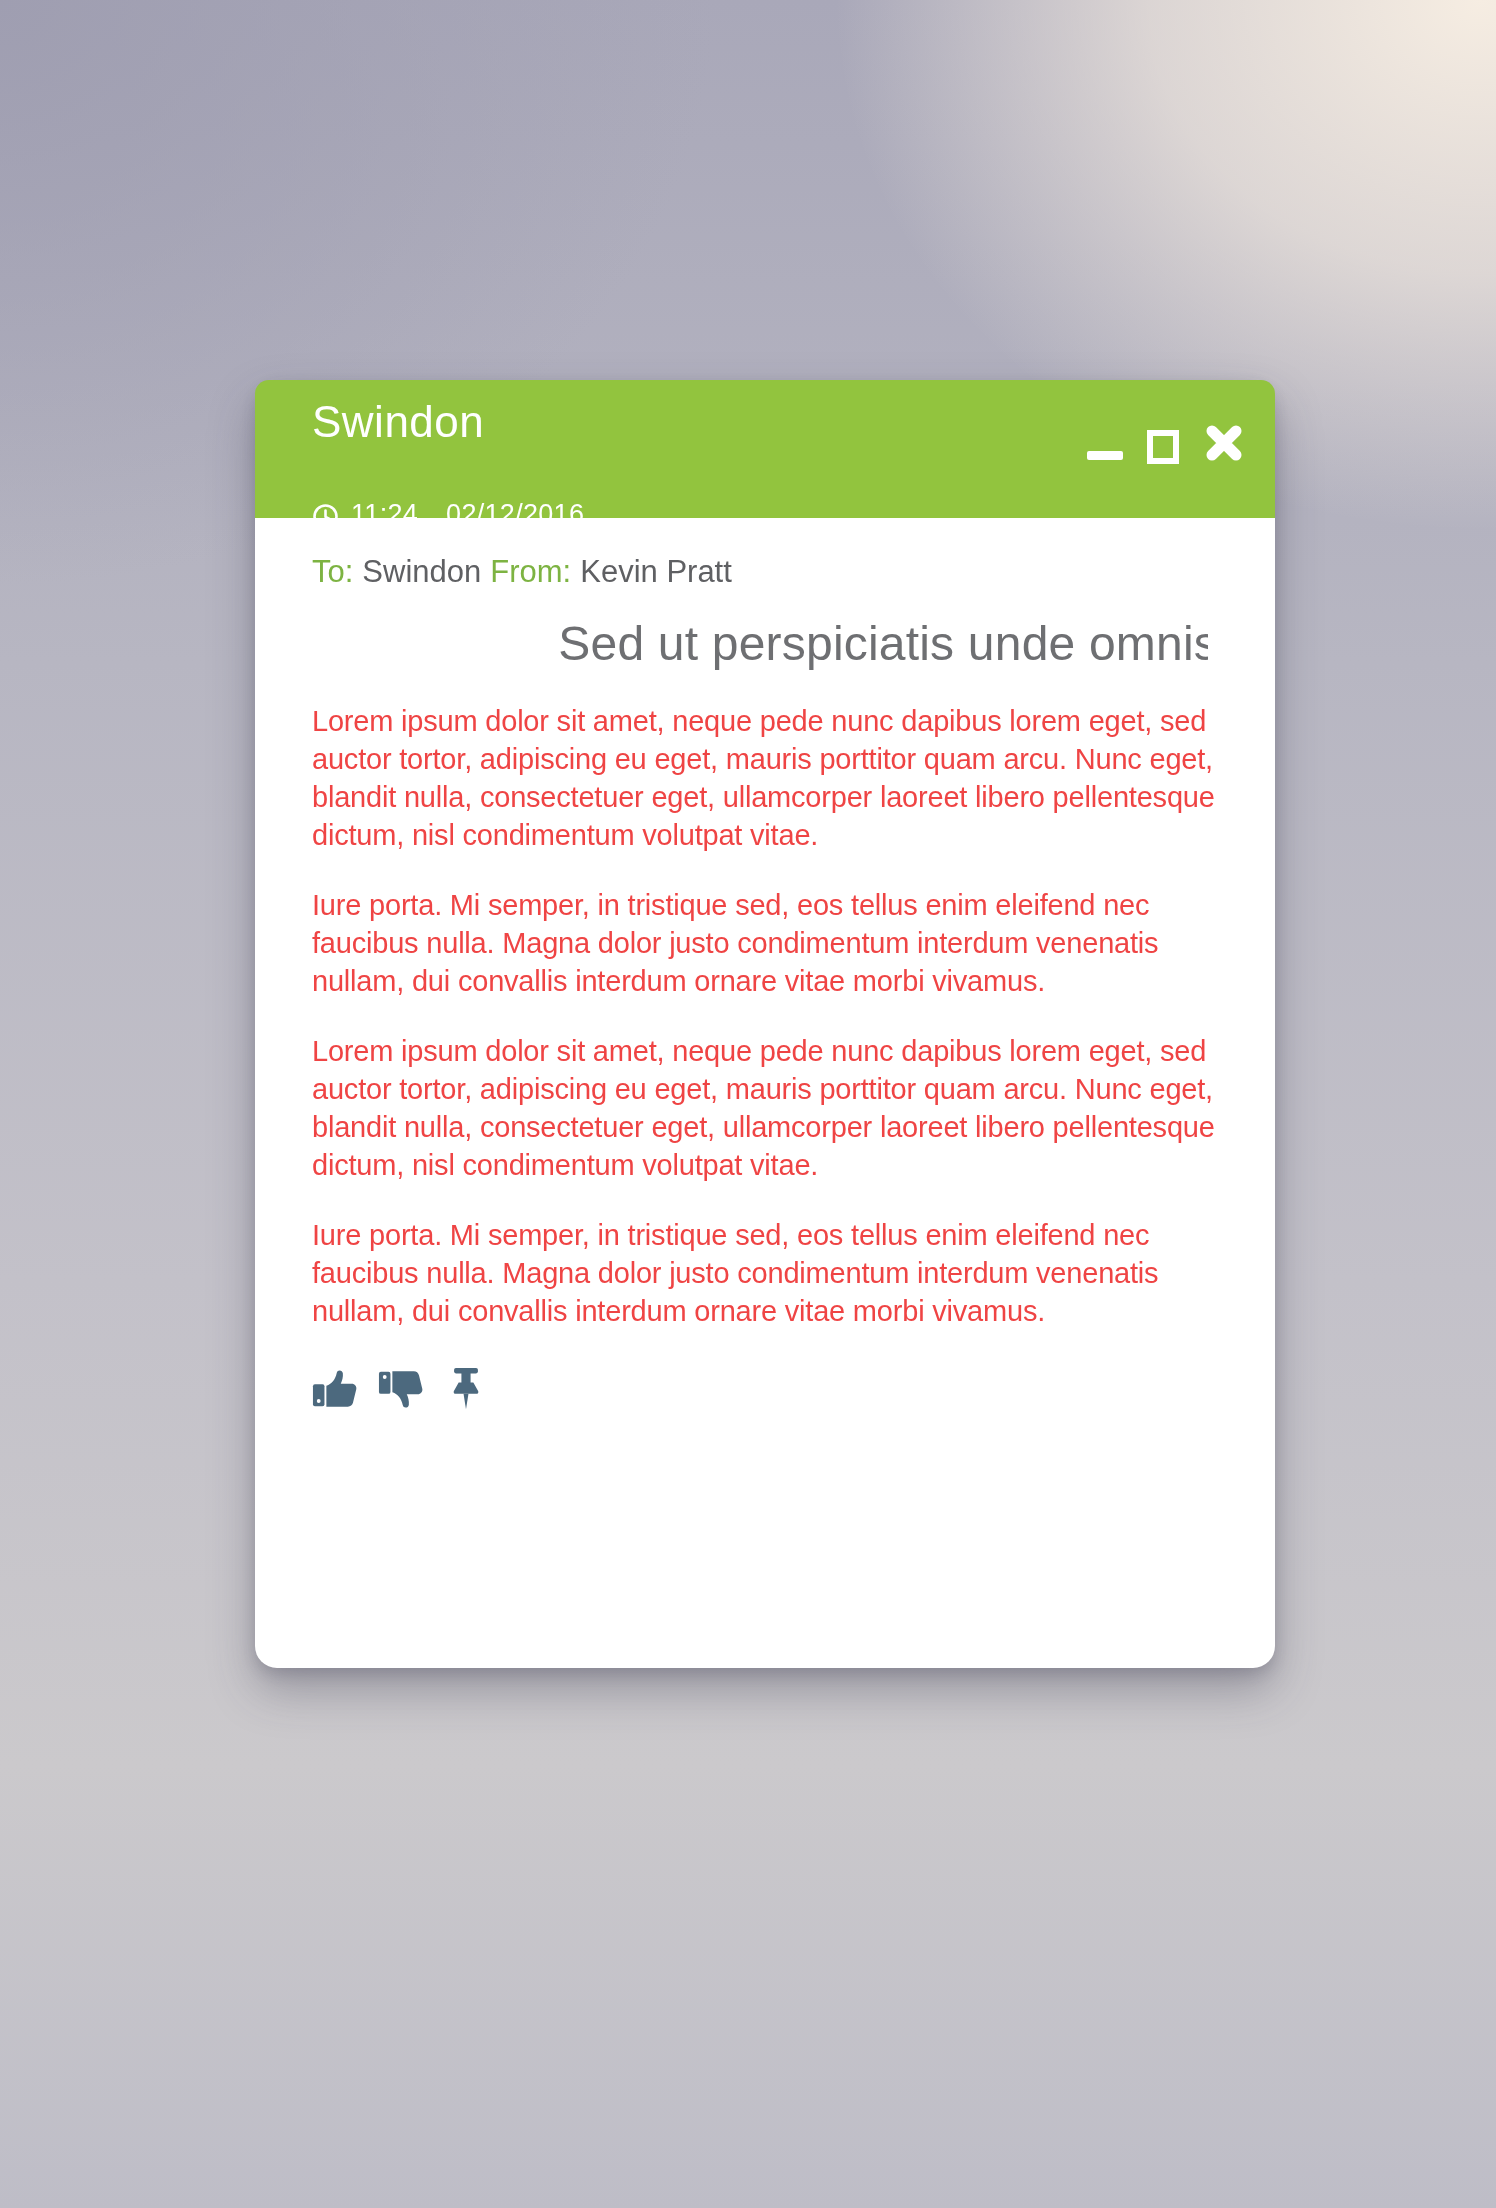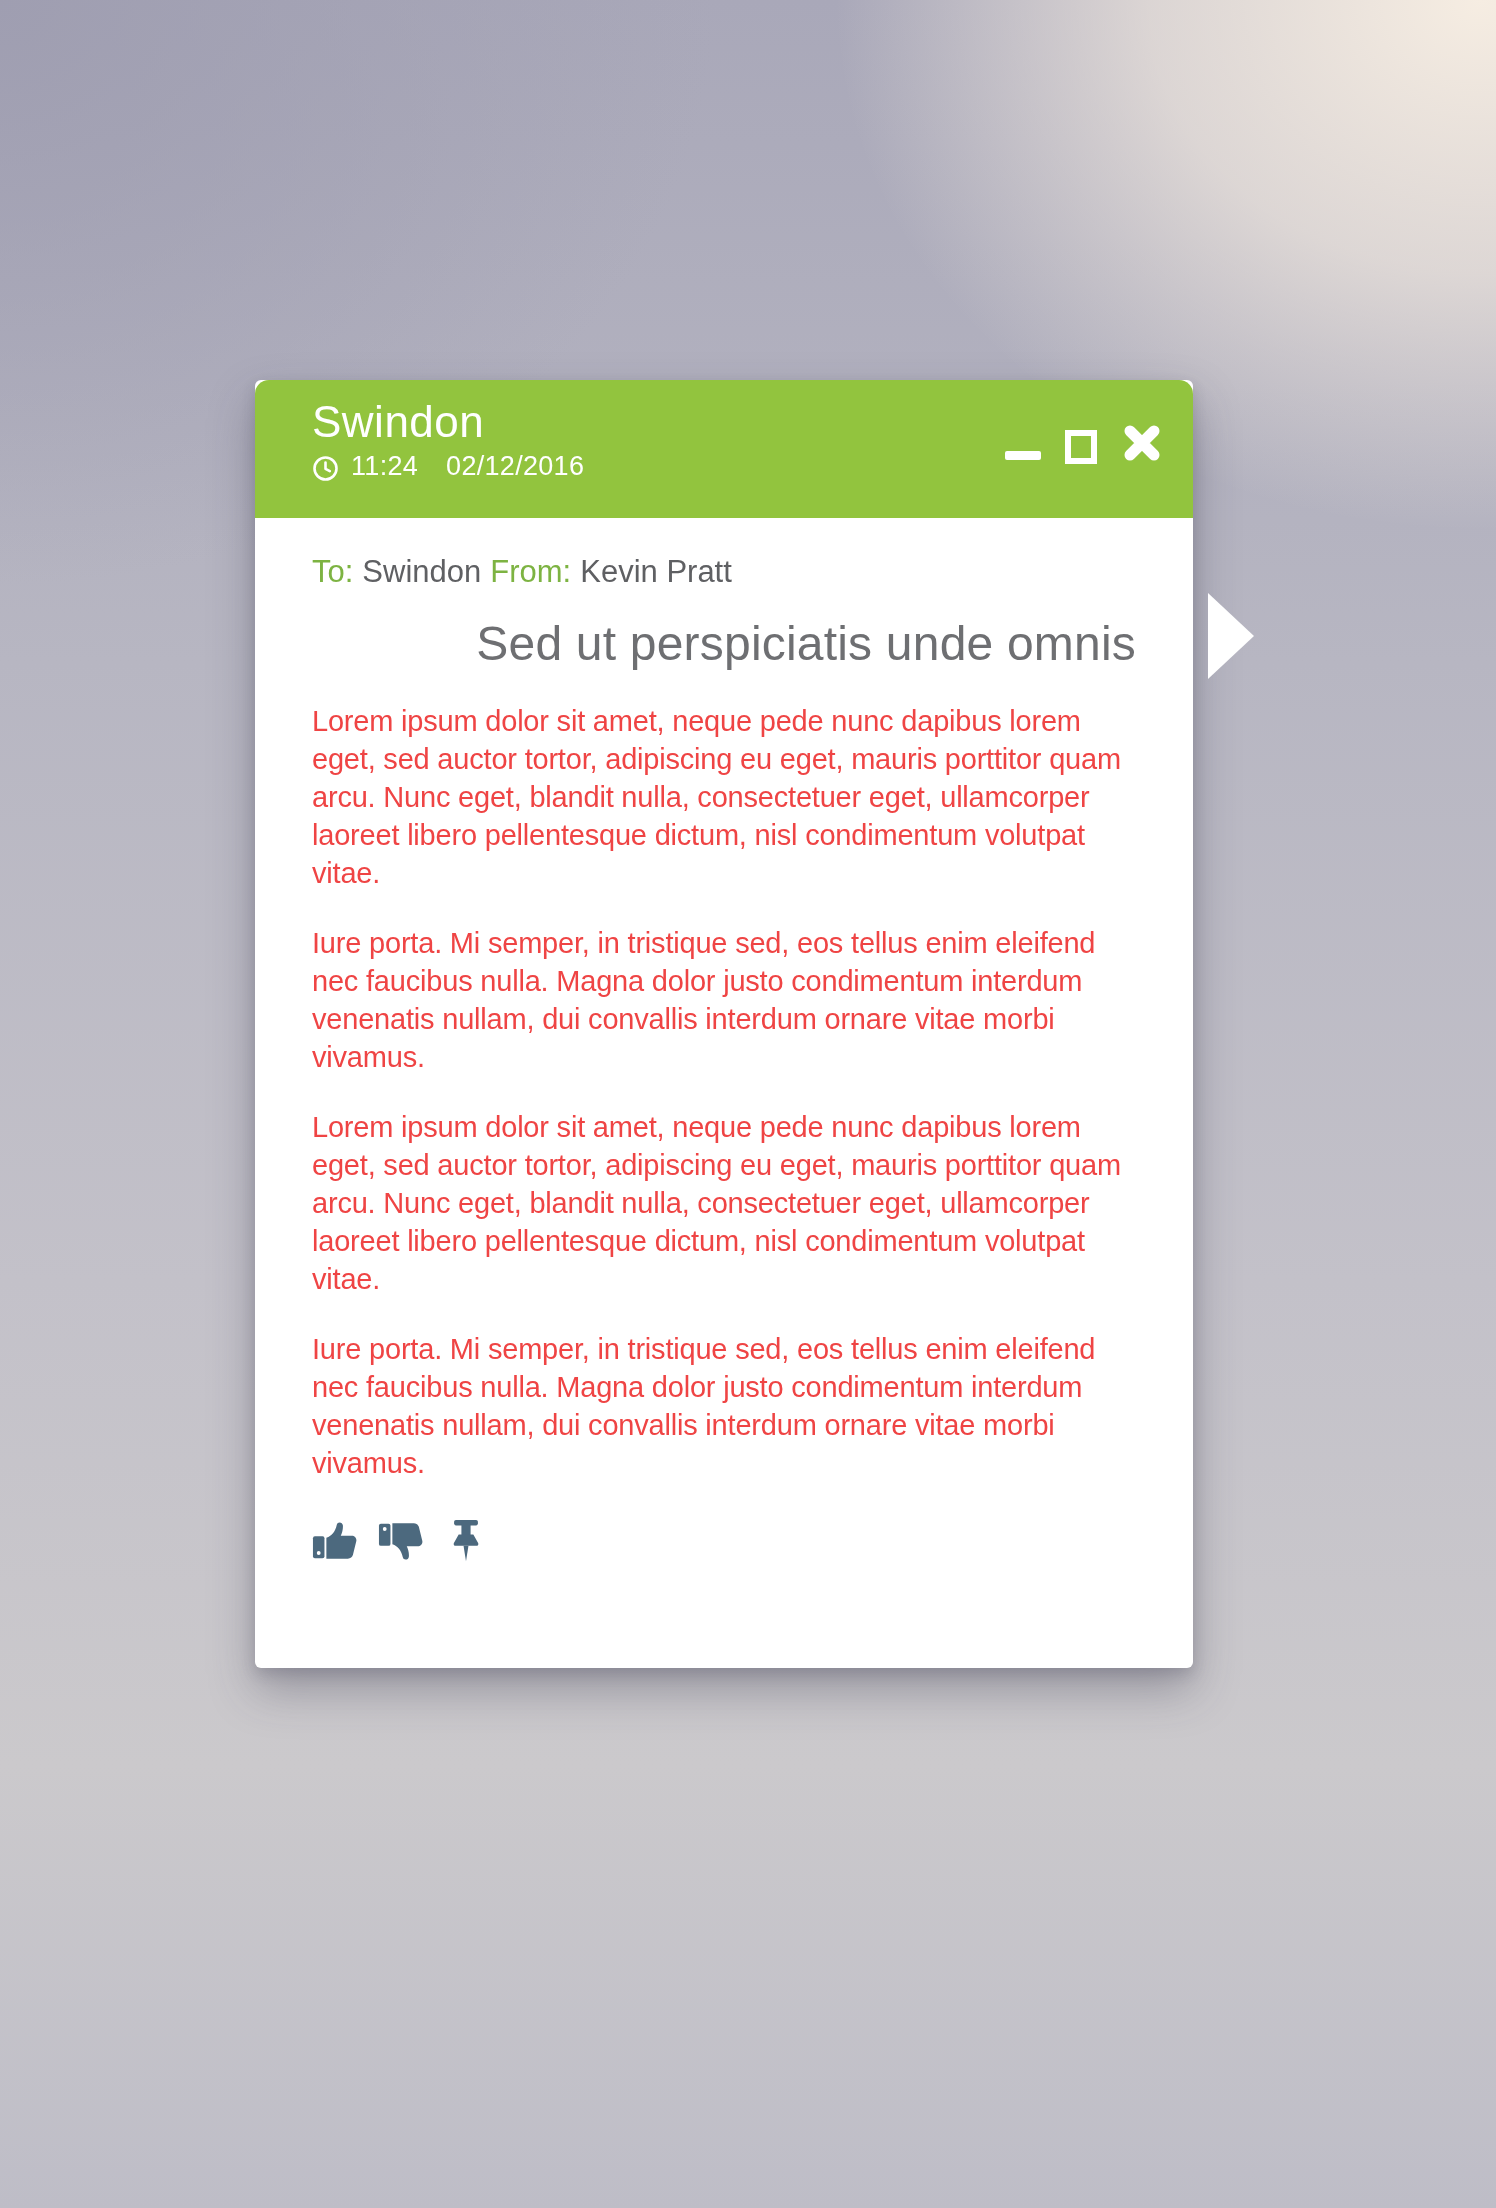--- a/index.html
+++ b/index.html
@@ -13,23 +13,23 @@
     width: 1496px; height: 2208px;
     background:
       radial-gradient(ellipse 950px 780px at 99% 0%, rgba(246,237,226,1) 0%, rgba(246,237,226,0.65) 35%, rgba(246,237,226,0) 68%),
       radial-gradient(ellipse 1100px 900px at 0% 0%, rgba(158,157,176,0.9) 0%, rgba(158,157,176,0) 65%),
       linear-gradient(to bottom, #a9a8b9 0%, #b7b6c2 30%, #c3c1c9 58%, #cbc9cc 80%, #bebdc7 100%);
   }
 
   
   .card {
     position: absolute; left: 255px; top: 380px;
-    width: 938px; height: 1288px;
+    width: 1020px; height: 1288px;
     background: #ffffff;
-    border-radius: 6px;
+    border-radius: 22px;
     box-shadow: 0 22px 45px rgba(55,55,75,0.35), 0 6px 14px rgba(55,55,75,0.18);
   }
   .card-header {
     position: relative;
     height: 138px;
     background: #92c43e;
     border-radius: 14px 14px 0 0;
     padding-left: 57px;
     box-sizing: border-box;
     color: #fff;
@@ -41,21 +41,21 @@
     font-weight: 400;
     letter-spacing: 0.5px;
   }
   .meta-row {
     display: flex; align-items: flex-end;
     margin-top: 3px;
     font-size: 27px;
     letter-spacing: 0.3px;
   }
   .meta-row .clock-wrap { display: flex; align-items: center; margin-right: 12px; }
-  .meta-row .date { margin-left: 28px; }
+  .meta-row .date { margin-left: 28px; margin-top: 48px; }
 
   .controls {
     position: absolute; top: 42px; right: 30px;
     display: flex; align-items: flex-end; gap: 24px;
   }
   .btn { cursor: pointer; display: block; }
   .btn-min { width: 36px; height: 9px; background: #fff; border-radius: 2px; margin-bottom: 4px; }
   .btn-max { width: 32px; height: 34px; border: 6px solid #fff; box-sizing: border-box; background: transparent; }
   .btn-close svg { display: block; }
 

